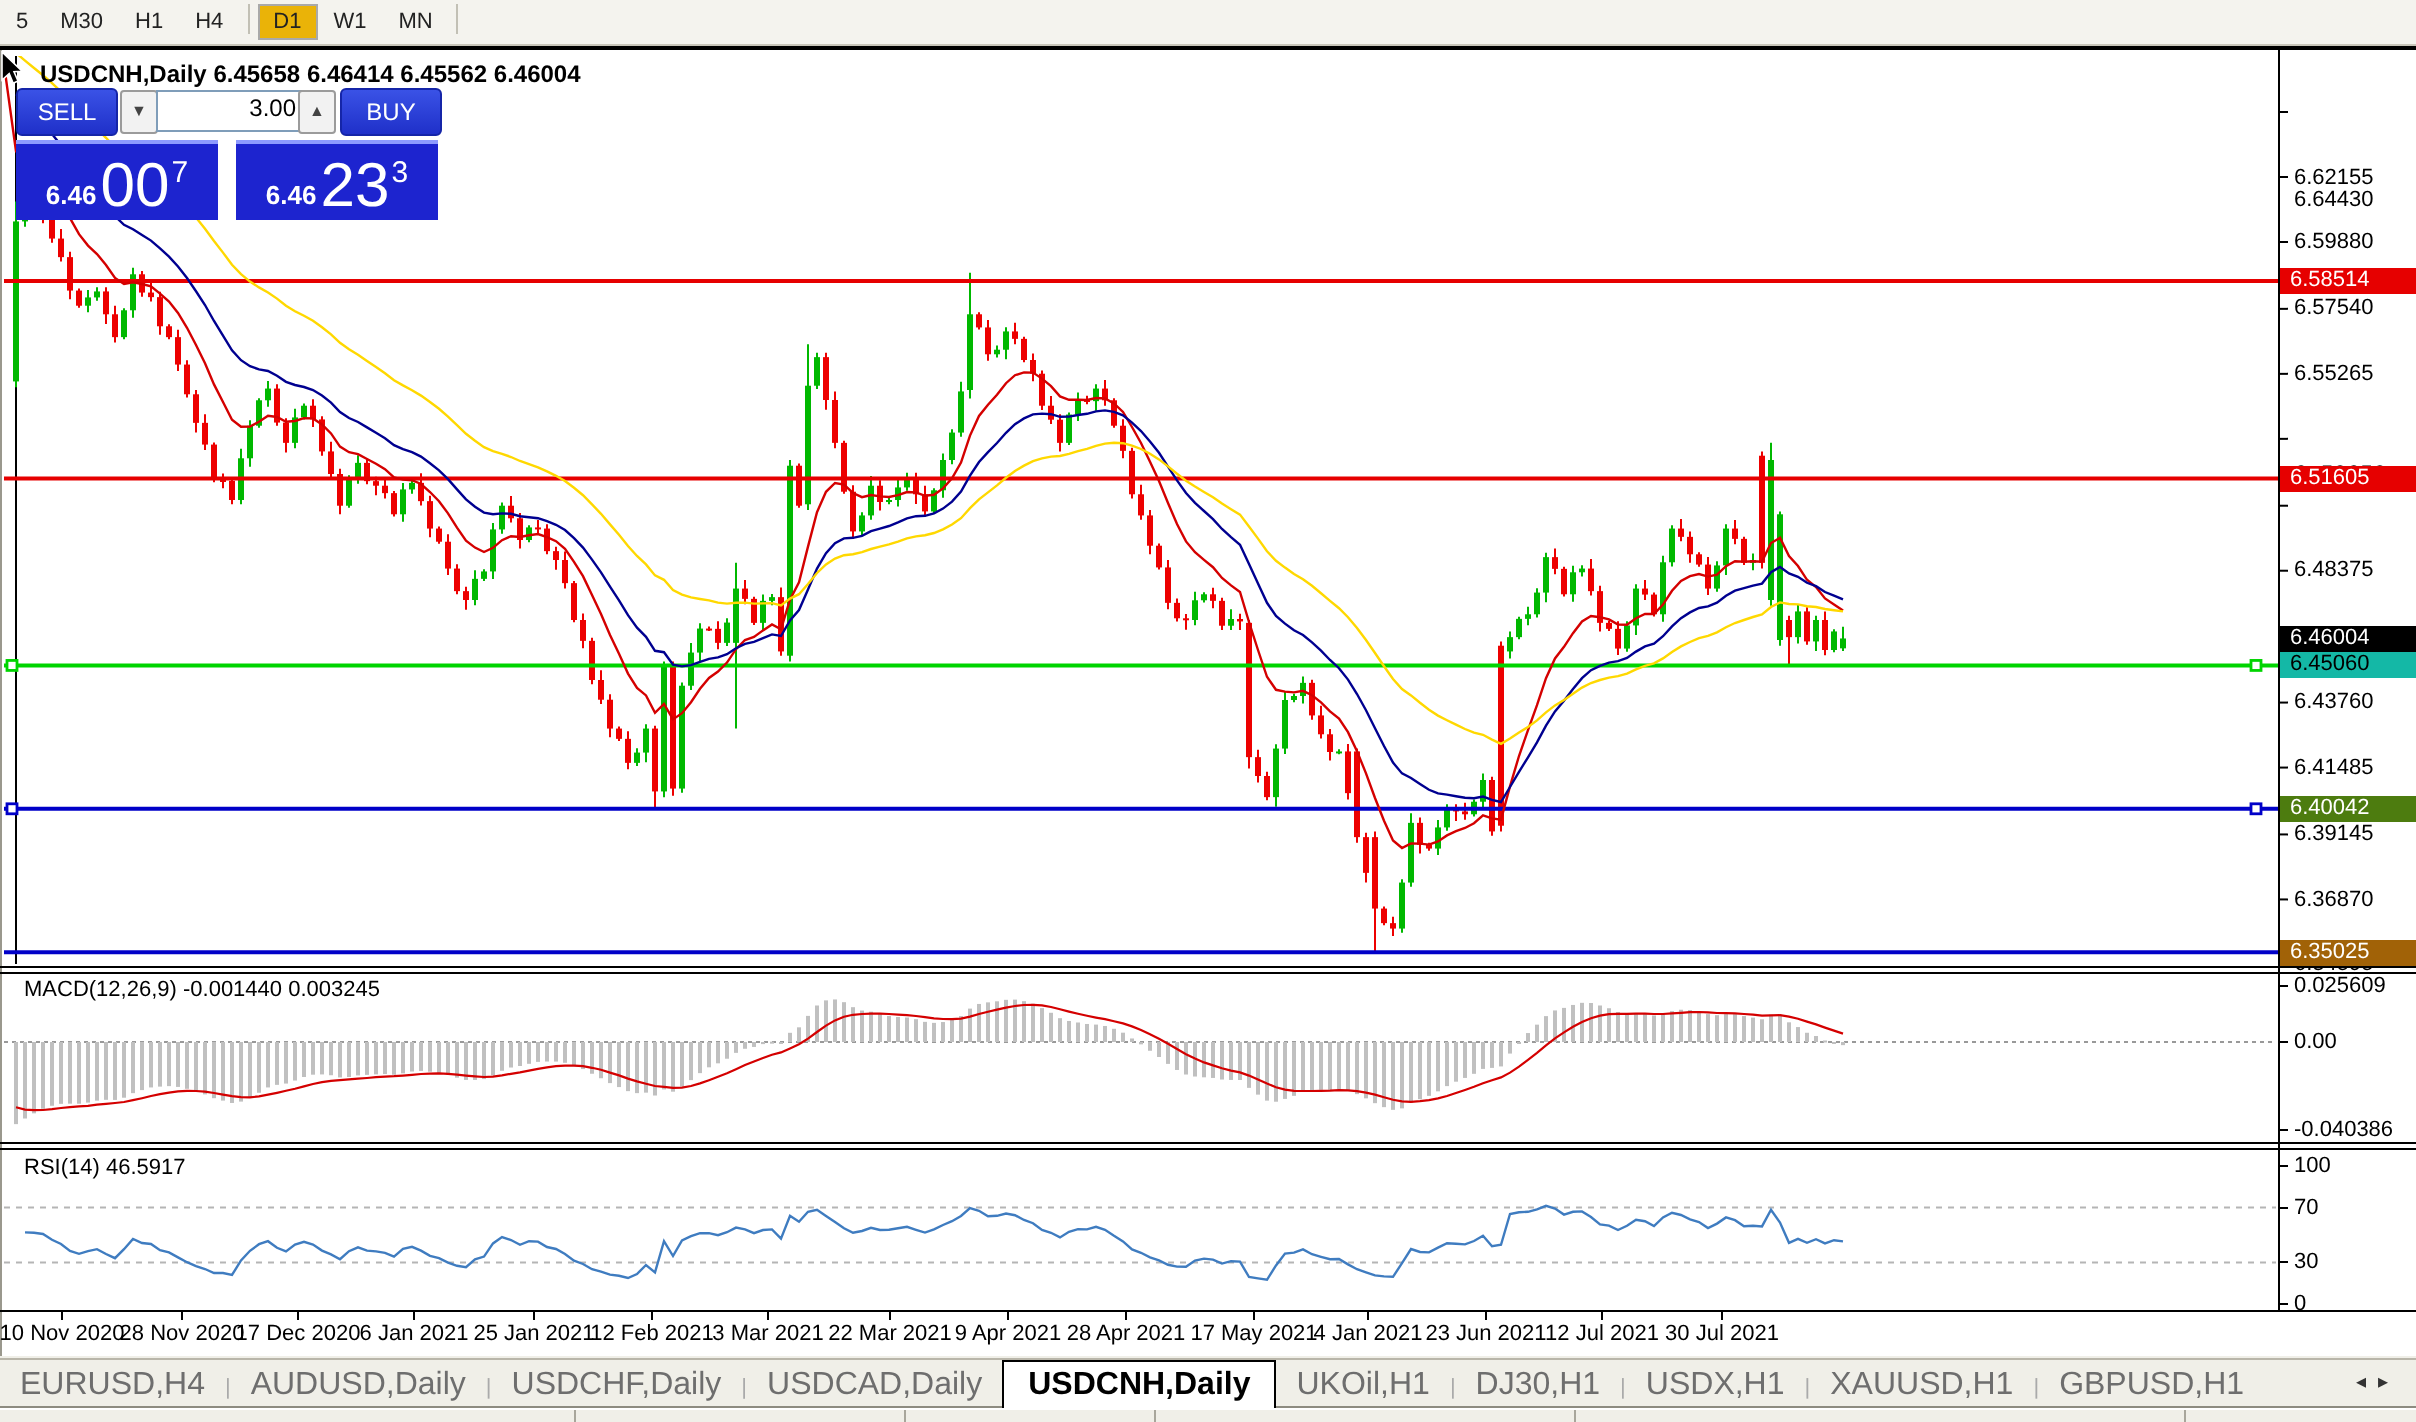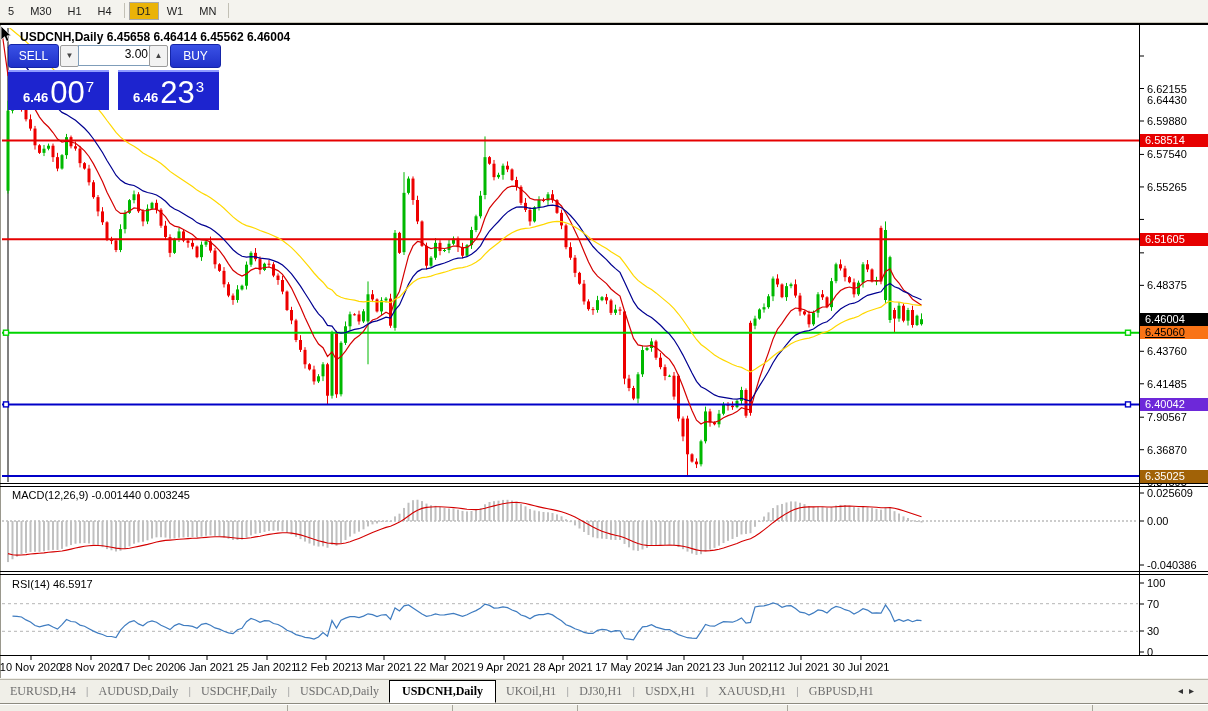--- a/index.html
+++ b/index.html
@@ -40,21 +40,21 @@
   .pb-big{font-size:31px;line-height:30px;}
   .pb-sup{font-size:15px;margin:0 0 13px 1px;}
   
   .ytick{position:absolute;left:1147px;font-size:11px;color:#000;}
   .ylabel{position:absolute;left:1140px;width:63px;height:13px;font-size:11px;line-height:13px;padding-left:5px;}
   .mtick{position:absolute;left:1147px;font-size:11px;color:#000;}
   .dlabel{position:absolute;top:661px;font-size:11px;color:#000;transform:translateX(-50%);white-space:nowrap;}
   
   #tabbar-bevel{position:absolute;left:0;top:679px;width:1208px;height:1px;background:#b9b6aa;}
   #tabbar{position:absolute;left:0;top:680px;width:1208px;height:23px;background:#f0efe8;border-bottom:1px solid #8d8b80;}
-  .tab{display:inline-block;font-size:12px;color:#6e6e6e;padding:4px 10px 3px 10px;cursor:default;font-family:Liberation Serif, serif;}
+  .tab{display:inline-block;font-size:16px;color:#6e6e6e;padding:4px 10px 3px 10px;cursor:default;}
   .tab.active{background:#fff;color:#000;font-weight:bold;border:1px solid #000;border-bottom:1px solid #fff;
      position:relative;top:0px;padding:3px 12px;}
   .tab-sep{display:inline-block;color:#aaa;font-size:11px;}
   #tab-arrows{position:absolute;right:8px;top:5px;font-size:10px;color:#333;letter-spacing:6px;}
   
   #statusbar{position:absolute;left:0;top:704px;width:1208px;height:7px;background:#f0efe8;border-top:1px solid #fff;}
   .sb-sep{position:absolute;top:0px;width:1px;height:7px;background:#a8a69b;}
   #cursor{position:absolute;left:0px;top:25px;}
 </style>
 </head>
@@ -795,27 +795,27 @@
     <div class="ytick" style="top: 50px; margin-top: 44px;">6.64430</div>
     <div class="ytick" style="top: 82.5px;">6.62155</div>
     <div class="ytick" style="top: 115px;">6.59880</div>
     <div class="ytick" style="top: 148.429px;">6.57540</div>
     <div class="ytick" style="top: 180.929px;">6.55265</div>
     <div class="ytick" style="top: 213.429px; margin-top: 23px;">6.52990</div>
     <div class="ytick" style="top: 232px; font-family: Liberation Mono, monospace;">6.50650</div>
     <div class="ytick" style="top: 279.357px;">6.48375</div>
     <div class="ytick" style="top: 345.286px;">6.43760</div>
     <div class="ytick" style="top: 377.786px;">6.41485</div>
-    <div class="ytick" style="top: 411.214px;">7.90567</div>
+    <div class="ytick" style="top: 411.214px;">6.39145</div>
     <div class="ytick" style="top: 443.714px;">6.36870</div>
     <div class="ytick" style="top: 476.214px;">6.34595</div>
     <div class="ylabel" style="top: 134.014px; background: rgb(230, 0, 0); color: rgb(255, 255, 255);">6.58514</div>
     <div class="ylabel" style="top: 232.714px; background: rgb(230, 0, 0); color: rgb(255, 255, 255);">6.51605</div>
-    <div class="ylabel" style="top: 326.214px; background: #f97316; color: rgb(0, 0, 0); text-decoration: underline;">6.45060</div>
-    <div class="ylabel" style="top: 397.9px; background: #6d28d9; color: rgb(255, 255, 255);">6.40042</div>
+    <div class="ylabel" style="top: 326.214px; background: #14b8a6; color: rgb(0, 0, 0);">6.45060</div>
+    <div class="ylabel" style="top: 397.9px; background: #4d7c0f; color: rgb(255, 255, 255);">6.40042</div>
     <div class="ylabel" style="top: 469.571px; background: #a16207; color: rgb(255, 255, 255);">6.35025</div>
     <div class="ylabel" style="top: 312.729px; background: rgb(0, 0, 0); color: rgb(255, 255, 255);">6.46004</div>
   </div>
 <div id="subticks">
     <div class="mtick" style="top: 487px;">0.025609</div>
     <div class="mtick" style="top: 515px;">0.00</div>
     <div class="mtick" style="top: 559px;">-0.040386</div>
     <div class="mtick" style="top: 577px;">100</div>
     <div class="mtick" style="top: 598px;">70</div>
     <div class="mtick" style="top: 625px;">30</div>

